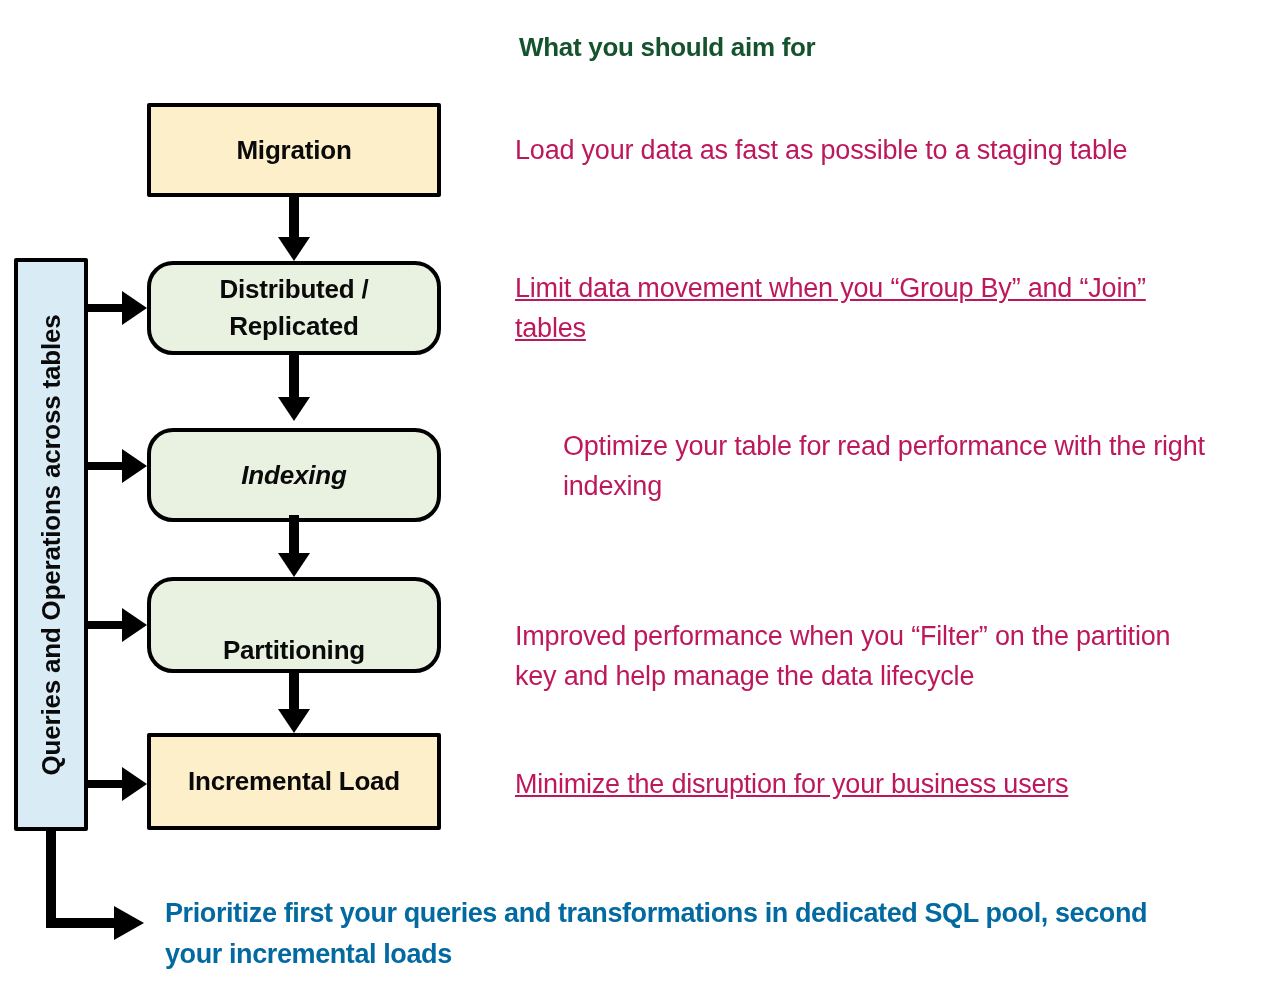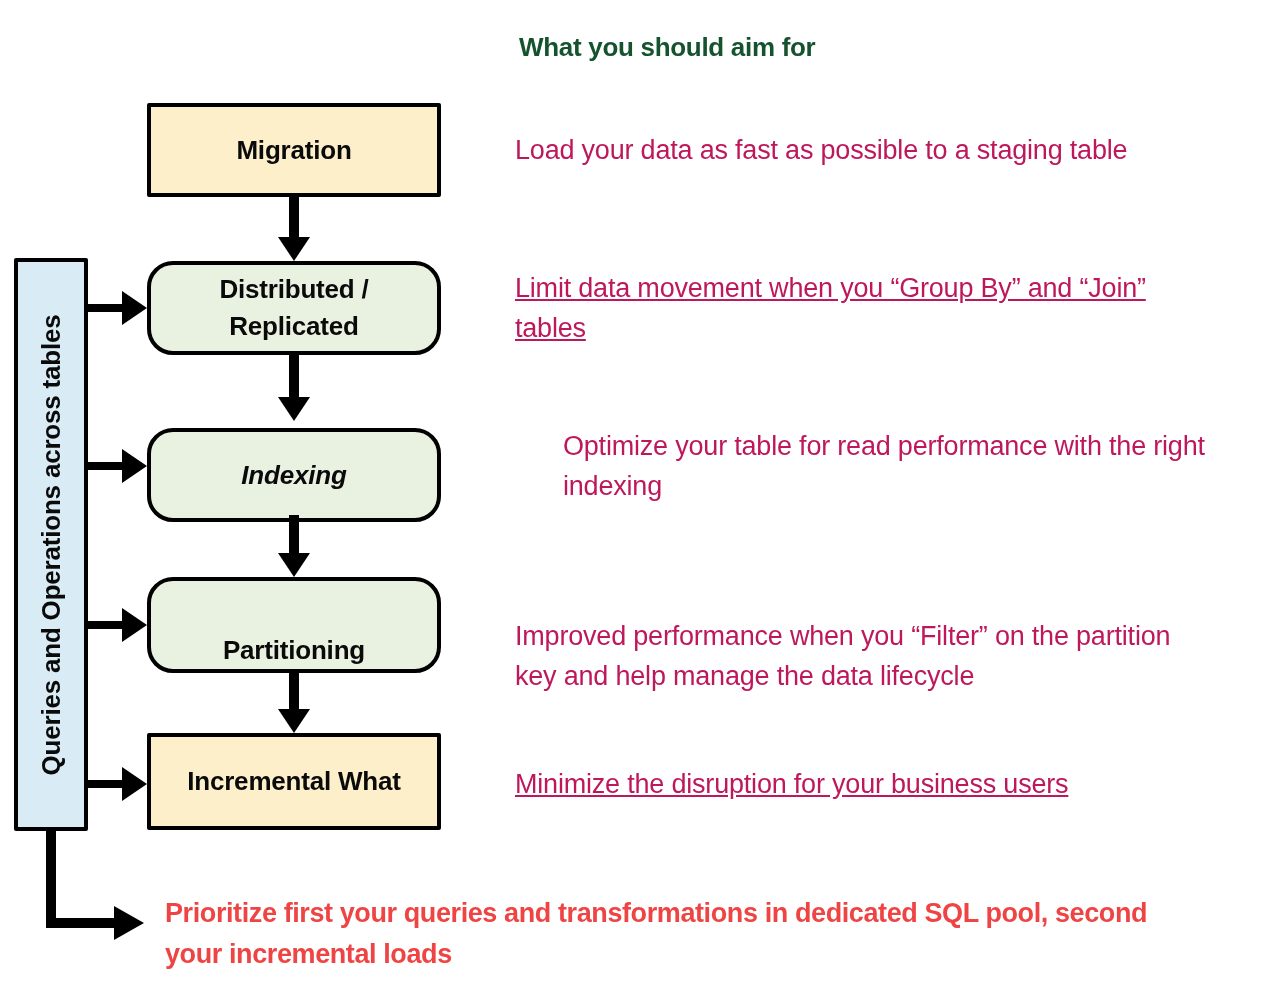--- a/index.html
+++ b/index.html
@@ -144,21 +144,21 @@
   .desc-5 { top: 764px; white-space: nowrap; text-decoration: underline; }
 
   .footer-note {
     position: absolute;
     left: 165px;
     top: 893px;
     width: 1020px;
     font-size: 27px;
     font-weight: 700;
     line-height: 41px;
-    color: #ef4444;
+    color: #0369a1;
     letter-spacing: -0.4px;
   }
 </style>
 </head>
 <body>
 
 <div class="page">
 
   <div class="title">What you should aim for</div>
 
@@ -172,21 +172,21 @@
   <div class="box design box-distributed">
     <span class="box-label">Distributed / Replicated</span>
   </div>
   <div class="box design box-indexing">
     <span class="box-label">Indexing</span>
   </div>
   <div class="box design box-partitioning">
     <span class="box-label">Partitioning</span>
   </div>
   <div class="box milestone box-incremental">
-    <span class="box-label">Incremental What</span>
+    <span class="box-label">Incremental Load</span>
   </div>
 
   <div class="varrow varrow-1">
     <div class="shaft"></div>
     <div class="head"></div>
   </div>
   <div class="varrow varrow-2">
     <div class="shaft"></div>
     <div class="head"></div>
   </div>

